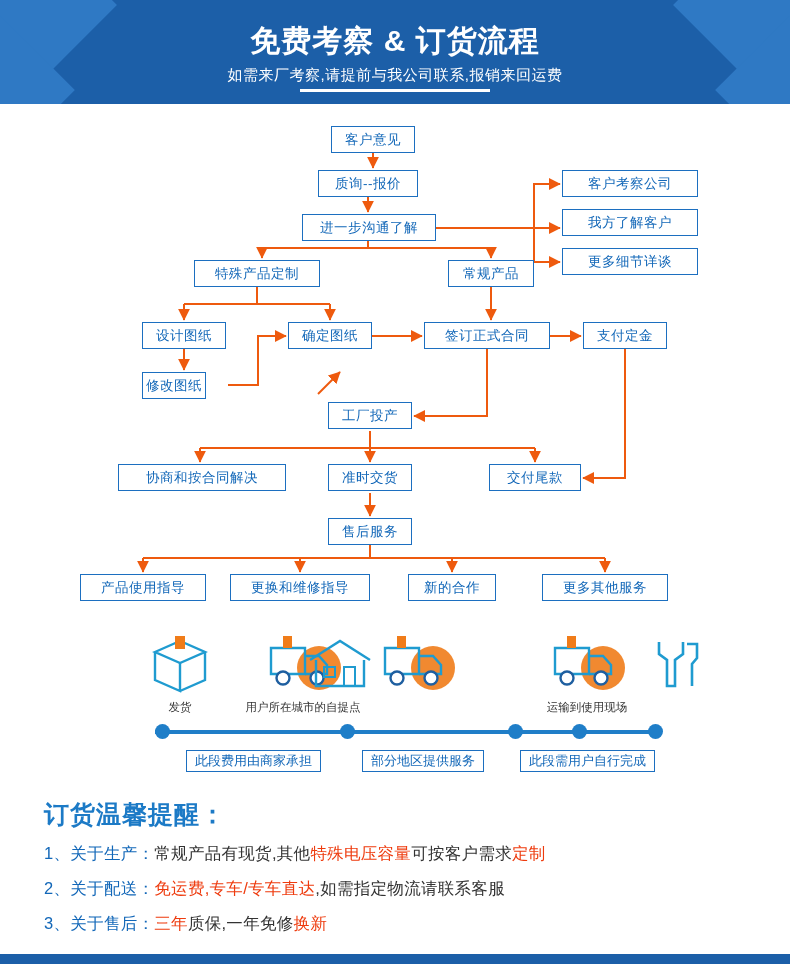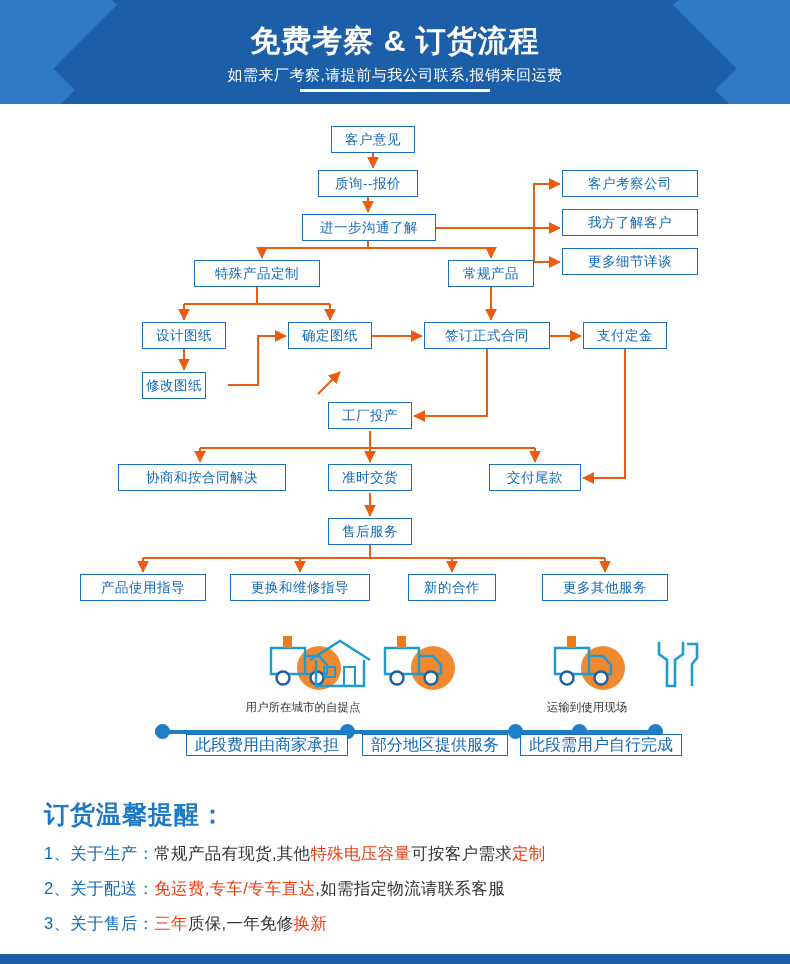--- a/index.html
+++ b/index.html
@@ -115,25 +115,25 @@
   .dot {
     position: absolute;
     top: 100px;
     width: 15px;
     height: 15px;
     border-radius: 50%;
     background: #1f7ec8;
   }
   .seg-label {
     position: absolute;
-    top: 110px;
+    top: 126px;
     height: 22px;
     border: 1.5px solid #1c6fc0;
     color: #1267b8;
-    font-size: 16px;
+    font-size: 13px;
     display: flex;
     align-items: center;
     justify-content: center;
     white-space: nowrap;
     padding: 0 8px;
     background: #fff;
   }
 
   
   .notes {
@@ -322,20 +322,29 @@
   <div class="node" style="left:408px;top:470px;width:88px;">
     <span>新的合作</span>
   </div>
   <div class="node" style="left:542px;top:470px;width:126px;">
     <span>更多其他服务</span>
   </div>
 </div>
 
 <div class="ship">
 
+  <div class="ship-item" style="left:140px;top:10px;width:80px;">
+    <svg width="66" height="62" viewBox="0 0 66 62">
+      <path d="M8,18 L33,7 L58,18 L33,29 z" fill="none" stroke="#1f9bd0" stroke-width="2.4"></path>
+      <path d="M8,18 L8,46 L33,57 L33,29" fill="none" stroke="#1f9bd0" stroke-width="2.4"></path>
+      <path d="M58,18 L58,46 L33,57" fill="none" stroke="#1f9bd0" stroke-width="2.4"></path>
+      <rect x="28" y="2" width="10" height="13" fill="#f07c19"></rect>
+    </svg>
+    <div class="ship-caption">发货</div>
+  </div>
 
   <div class="ship-item" style="left:213px;top:10px;width:180px;">
     <svg width="80" height="62" viewBox="0 0 80 62">
       <circle cx="56" cy="34" r="22" fill="#f07c19" opacity="0.9"></circle>
       <path d="M8,14 L42,14 L42,40 L8,40 z" fill="none" stroke="#1f9bd0" stroke-width="2.4"></path>
       <path d="M42,22 L56,22 L64,31 L64,40 L42,40" fill="none" stroke="#1f9bd0" stroke-width="2.4"></path>
       <circle cx="20" cy="44" r="6.5" fill="#ffffff" stroke="#1f5fa0" stroke-width="2.4"></circle>
       <circle cx="54" cy="44" r="6.5" fill="#ffffff" stroke="#1f5fa0" stroke-width="2.4"></circle>
       <rect x="20" y="2" width="9" height="12" fill="#f07c19"></rect>
     </svg>

